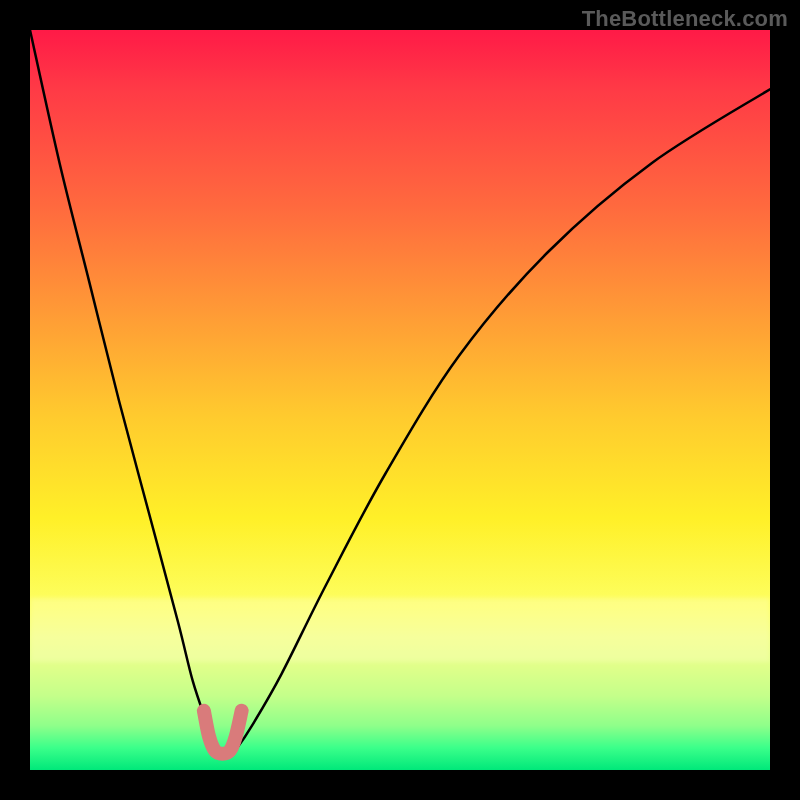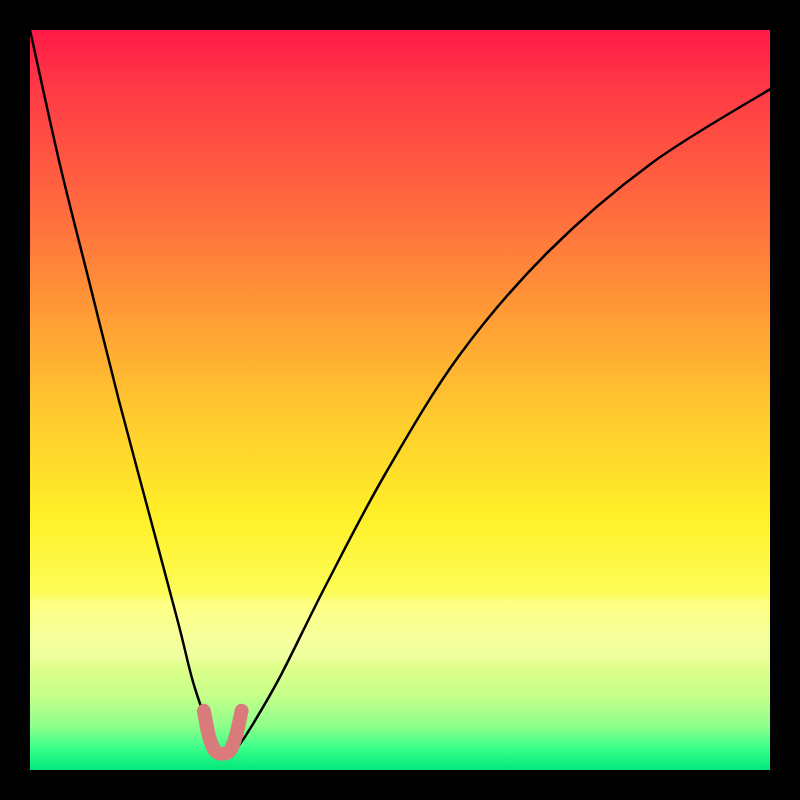--- a/index.html
+++ b/index.html
@@ -66,20 +66,21 @@
     position: absolute;
     left: 0; top: 0;
     width: 740px; height: 740px;
   }
 </style>
 </head>
 <body>
 
 <div class="stage">
 
+  <div class="watermark">TheBottleneck.com</div>
 
   <div class="plot">
     <div class="gradient"></div>
     <div class="light-band"></div>
 
     <svg class="curve" viewBox="0 0 740 740" preserveAspectRatio="none">
       <path id="main-curve" fill="none" stroke="#000" stroke-width="2.5" stroke-linecap="round" stroke-linejoin="round" d="M 0.00 0.00 C 4.93 22.20, 19.73 91.27, 29.60 133.20 C 39.47 175.13, 49.33 212.13, 59.20 251.60 C 69.07 291.07, 78.93 331.77, 88.80 370.00 C 98.67 408.23, 108.53 444.00, 118.40 481.00 C 128.27 518.00, 140.60 563.63, 148.00 592.00 C 155.40 620.37, 157.87 633.93, 162.80 651.20 C 167.73 668.47, 173.90 684.50, 177.60 695.60 C 181.30 706.70, 182.53 712.87, 185.00 717.80 C 187.47 722.73, 189.93 723.97, 192.40 725.20 C 194.87 726.43, 197.33 726.43, 199.80 725.20 C 202.27 723.97, 203.50 722.73, 207.20 717.80 C 210.90 712.87, 214.60 707.93, 222.00 695.60 C 229.40 683.27, 239.27 667.23, 251.60 643.80 C 263.93 620.37, 278.73 588.30, 296.00 555.00 C 313.27 521.70, 333.00 482.23, 355.20 444.00 C 377.40 405.77, 402.07 362.60, 429.20 325.60 C 456.33 288.60, 485.93 254.07, 518.00 222.00 C 550.07 189.93, 584.60 160.33, 621.60 133.20 C 658.60 106.07, 720.27 71.53, 740.00 59.20"></path>
       <path id="highlight-curve" fill="none" stroke="#d97b7b" stroke-width="14" stroke-linecap="round" stroke-linejoin="round" d="M 173.90 680.80 C 174.76 685.12, 177.23 700.04, 179.08 706.70 C 180.93 713.36, 182.78 717.92, 185.00 720.76 C 187.22 723.60, 189.93 723.72, 192.40 723.72 C 194.87 723.72, 197.58 723.60, 199.80 720.76 C 202.02 717.92, 203.75 713.36, 205.72 706.70 C 207.69 700.04, 210.65 685.12, 211.64 680.80"></path>
     </svg>
   </div>

